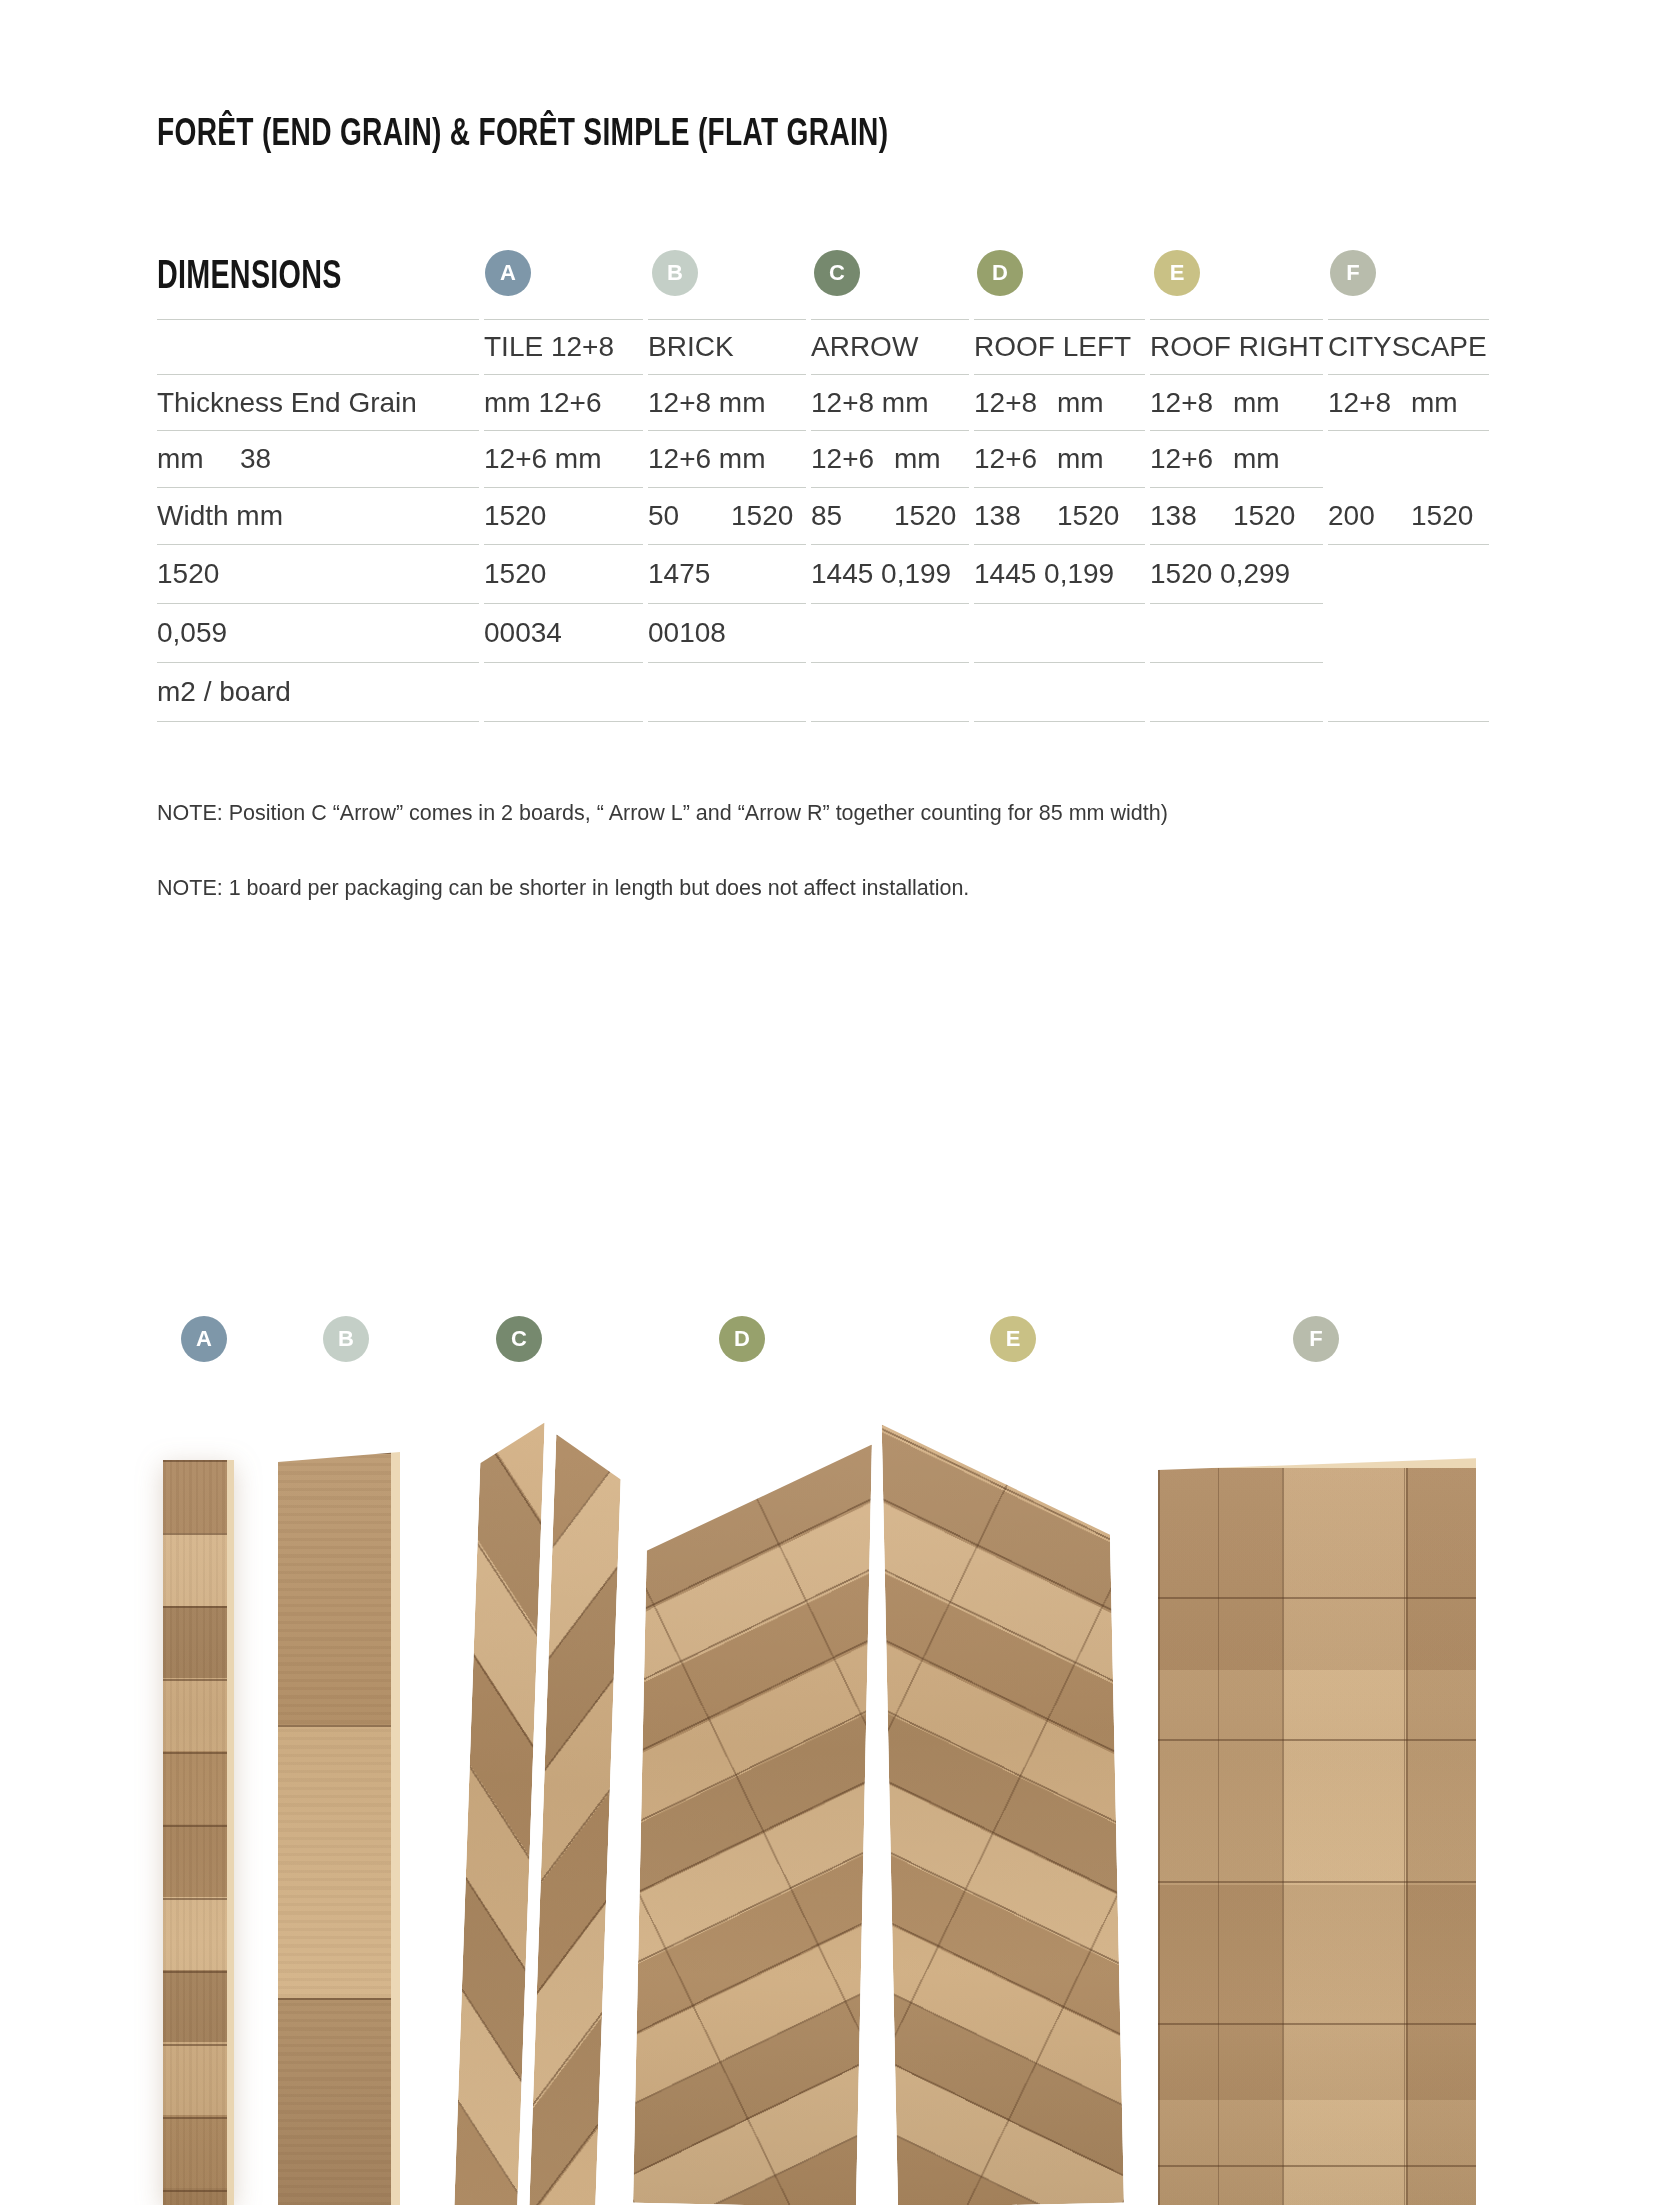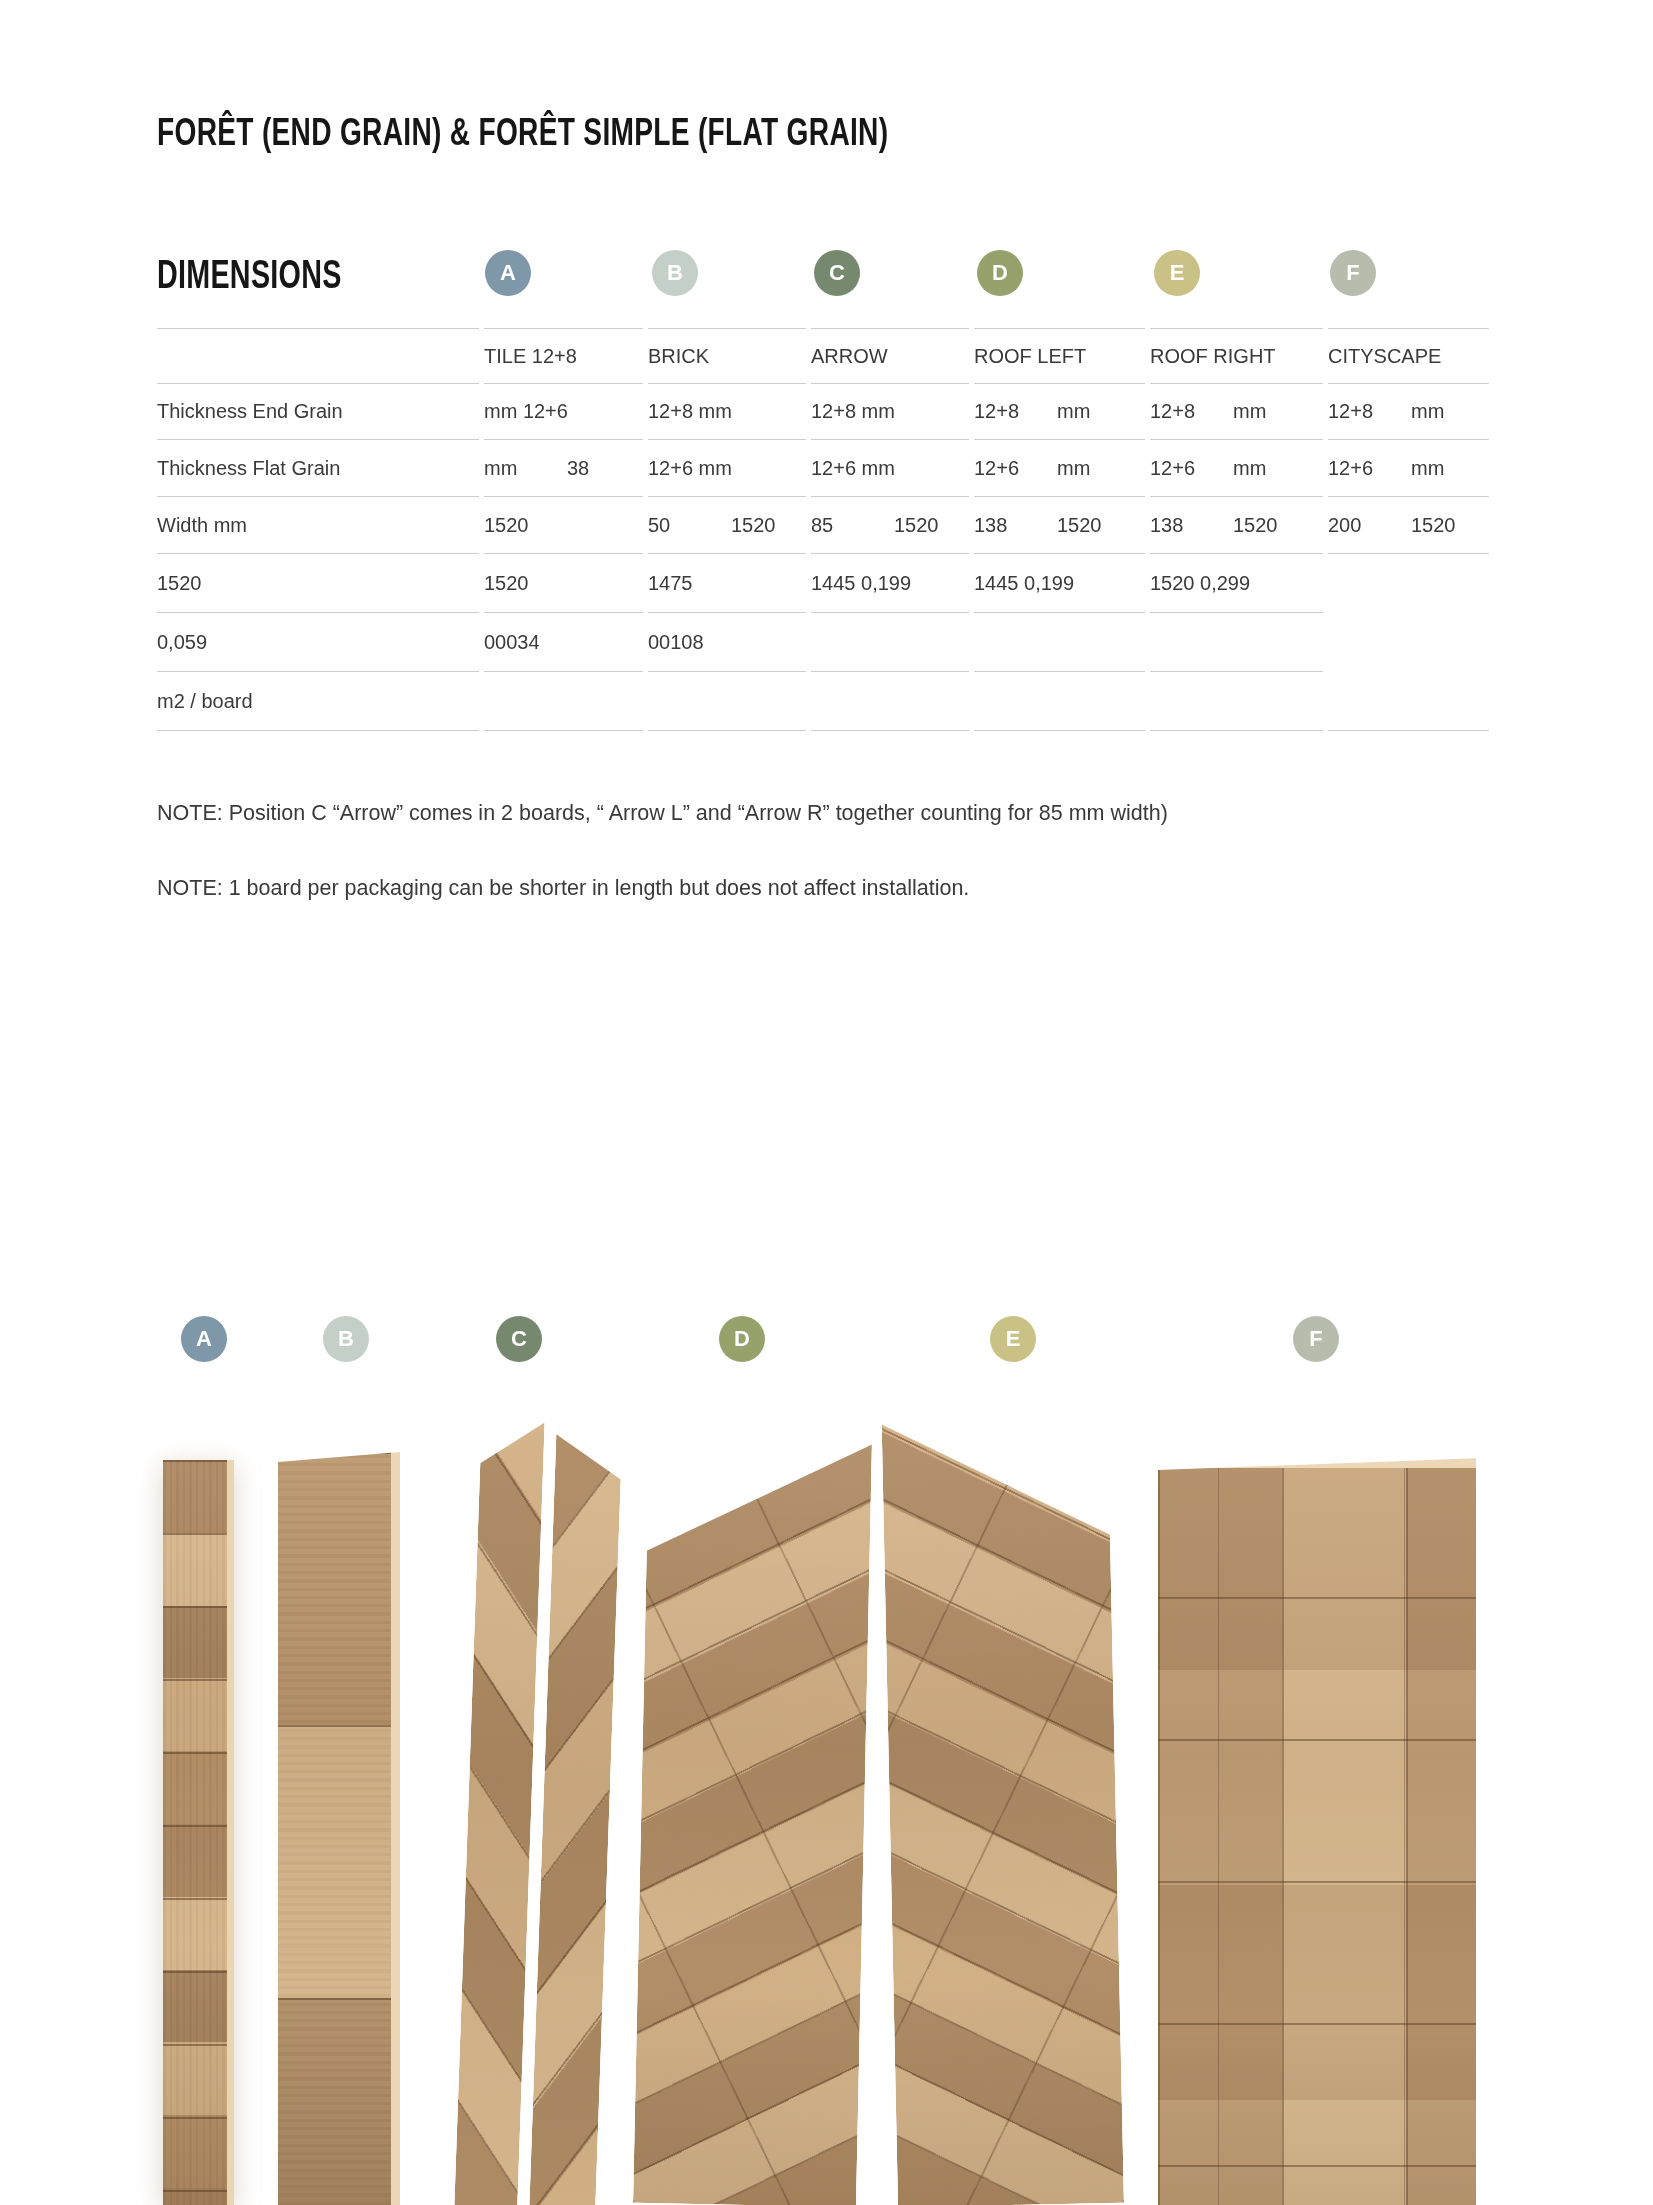--- a/index.html
+++ b/index.html
@@ -17,21 +17,21 @@
   
   .circ{position:absolute;width:46px;height:46px;border-radius:50%;
         display:flex;align-items:center;justify-content:center;
         color:#ffffff;font-size:22px;font-weight:700;}
   .hc-a{left:485px;top:250px}.hc-b{left:652px;top:250px}.hc-c{left:814px;top:250px}
   .hc-d{left:977px;top:250px}.hc-e{left:1154px;top:250px}.hc-f{left:1330px;top:250px}
   .lc-a{left:181px;top:1316px}.lc-b{left:323px;top:1316px}.lc-c{left:496px;top:1316px}
   .lc-d{left:719px;top:1316px}.lc-e{left:990px;top:1316px}.lc-f{left:1293px;top:1316px}
 
   
-  .dim-table{position:absolute;left:157px;top:328px;width:1331px;font-size:20px;}
+  .dim-table{position:absolute;left:157px;top:319px;width:1331px;font-size:28px;}
   .trow{display:grid;grid-template-columns:322px 159px 158px 158px 171px 173px 161px;
         column-gap:5px;}
   .trow .cell{border-bottom:1.7px solid #cbcfca;display:flex;align-items:center;
         overflow:hidden;white-space:nowrap;}
   .trow.head .cell{border-top:1.7px solid #cbcfca;}
   .h65{height:54px}.h66{height:55px}.h68{height:56px}.h70{height:58px}
   .cell.val{padding-right:30px}
   .v1{display:inline-block;min-width:83px}
   .v2{display:inline-block}
 
@@ -152,21 +152,20 @@
         <span class="v1">12+8</span>
         <span class="v2">mm</span>
       </div>
     <div class="cell h66 val">
         <span class="v1">12+8</span>
         <span class="v2">mm</span>
       </div>
   </div>
 
   <div class="trow">
-    <div class="cell h68 lbl">Thickness Flat Grain</div>
     <div class="cell h68 val">
         <span class="v1">mm</span>
         <span class="v2">38</span>
       </div>
     <div class="cell h68 val">
         <span class="v1">12+6 mm</span>
         <span class="v2"></span>
       </div>
     <div class="cell h68 val">
         <span class="v1">12+6 mm</span>

